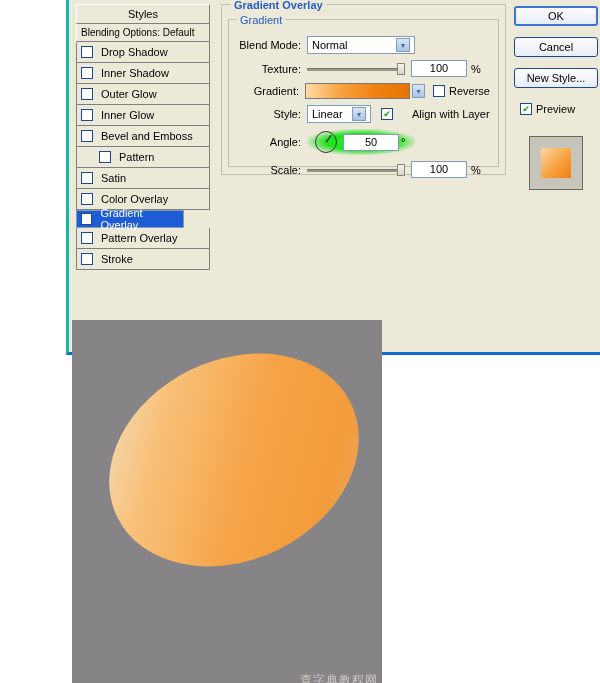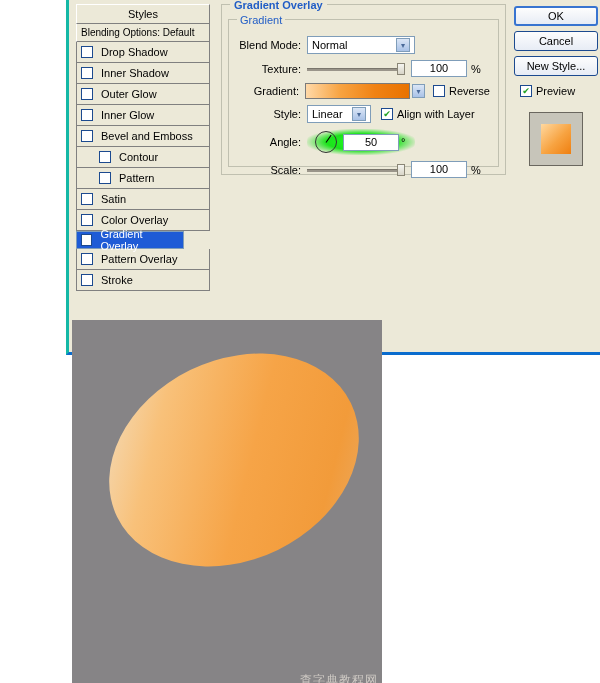--- a/index.html
+++ b/index.html
@@ -27,21 +27,21 @@
   .drop{width:14px;height:14px;background:linear-gradient(#dbe6f6,#a9c2e7);border:1px solid #7f9db9;display:flex;align-items:center;justify-content:center;font-size:8px;color:#4a6a99}
   .slider{position:relative;width:98px;height:6px;margin-right:6px}
   .slider:before{content:"";position:absolute;left:0;right:0;top:2px;height:2px;background:#9a958a;border-top:1px solid #7a766c}
   .thumb{position:absolute;top:-3px;width:8px;height:12px;background:linear-gradient(#f5f5f0,#d8d5c8);border:1px solid #8a8676}
   .numbox{width:56px;height:17px;border:1px solid #7f9db9;background:#fff;text-align:center;line-height:15px}
   .gradswatch{width:108px;height:16px;border:1px solid #7a7a7a;background:linear-gradient(90deg,#ffd9a8,#f7a341,#f08214,#e87200);margin-right:2px}
   .angle-hl{position:relative;display:flex;align-items:center;padding:2px 10px 2px 2px;border-radius:14px;background:radial-gradient(ellipse at center,#21ff21 0%,#1be21b 45%,rgba(27,226,27,0) 75%)}
   .angle-dial{width:22px;height:22px;border:1px solid #333;border-radius:50%;position:relative;margin:0 6px}
   .angle-dial:after{content:"";position:absolute;left:50%;top:50%;width:9px;height:1px;background:#000;transform-origin:left center;transform:rotate(-55deg)}
   
-  .rbtns{position:absolute;left:445px;top:6px;width:84px;display:flex;flex-direction:column;gap:5px}
+  .rbtns{position:absolute;left:445px;top:6px;width:84px;display:flex;flex-direction:column;gap:11px}
   .btn{height:20px;border:1px solid #1c4a8f;background:linear-gradient(#fdfdfd,#e7ecf5);border-radius:3px;text-align:center;line-height:18px;cursor:pointer}
   .btn.def{border:2px solid #3874d0;line-height:16px}
   .prevrow{display:flex;align-items:center;gap:4px;margin-top:4px;padding-left:6px}
   .swatchbox{margin-top:10px;width:54px;height:54px;border:1px solid #6a675f;background:#c7c5ba;display:flex;align-items:center;justify-content:center;align-self:center}
   .swatchgrad{width:30px;height:30px;background:linear-gradient(135deg,#ffd89f 0%,#f7a341 55%,#ef7f10 100%)}
   
   .preview{position:absolute;left:72px;top:320px;width:310px;height:387px;background:#868486}
   .ellipse{position:absolute;left:32px;top:40px;width:260px;height:200px;border-radius:50%;transform:rotate(-26deg);background:linear-gradient(130deg,#f2e5d0 0%,#f8c17a 25%,#f6a447 55%,#f29b3a 80%,#e8af6f 100%)}
   .wm{position:absolute;right:4px;bottom:3px;color:#d8d6d4;font-size:12px;font-weight:bold;text-shadow:0 0 2px #000;letter-spacing:1px}
   .wm2{position:absolute;right:4px;bottom:18px;color:#cfcac4;font-size:12px;letter-spacing:1px}
@@ -68,24 +68,20 @@
             <span class="cb"></span>
             <span>Outer Glow</span>
           </div>
           <div class="style-item">
             <span class="cb"></span>
             <span>Inner Glow</span>
           </div>
           <div class="style-item">
             <span class="cb"></span>
             <span>Bevel and Emboss</span>
-          </div>
-          <div class="style-item sub">
-            <span class="cb"></span>
-            <span>Contour</span>
           </div>
           <div class="style-item sub">
             <span class="cb"></span>
             <span>Pattern</span>
           </div>
           <div class="style-item">
             <span class="cb"></span>
             <span>Satin</span>
           </div>
           <div class="style-item">
@@ -134,21 +130,21 @@
             <span class="cb" style="margin-left:8px"></span>
             <span style="margin-left:4px">Reverse</span>
           </div>
           <div class="row">
             <div class="lbl">Style:</div>
             <div class="sel small">
               <span>Linear</span>
               <span class="drop">▾</span>
             </div>
             <span class="cb" style="margin-left:10px">✔</span>
-            <span style="margin-left:4px">Align with Layer</span>
+            <span style="margin-left:19px">Align with Layer</span>
           </div>
           <div class="row">
             <div class="lbl">Angle:</div>
             <div class="angle-hl">
               <div class="angle-dial"></div>
               <div class="numbox">50</div>
               <span style="margin-left:2px">°</span>
             </div>
           </div>
           <div class="row">

